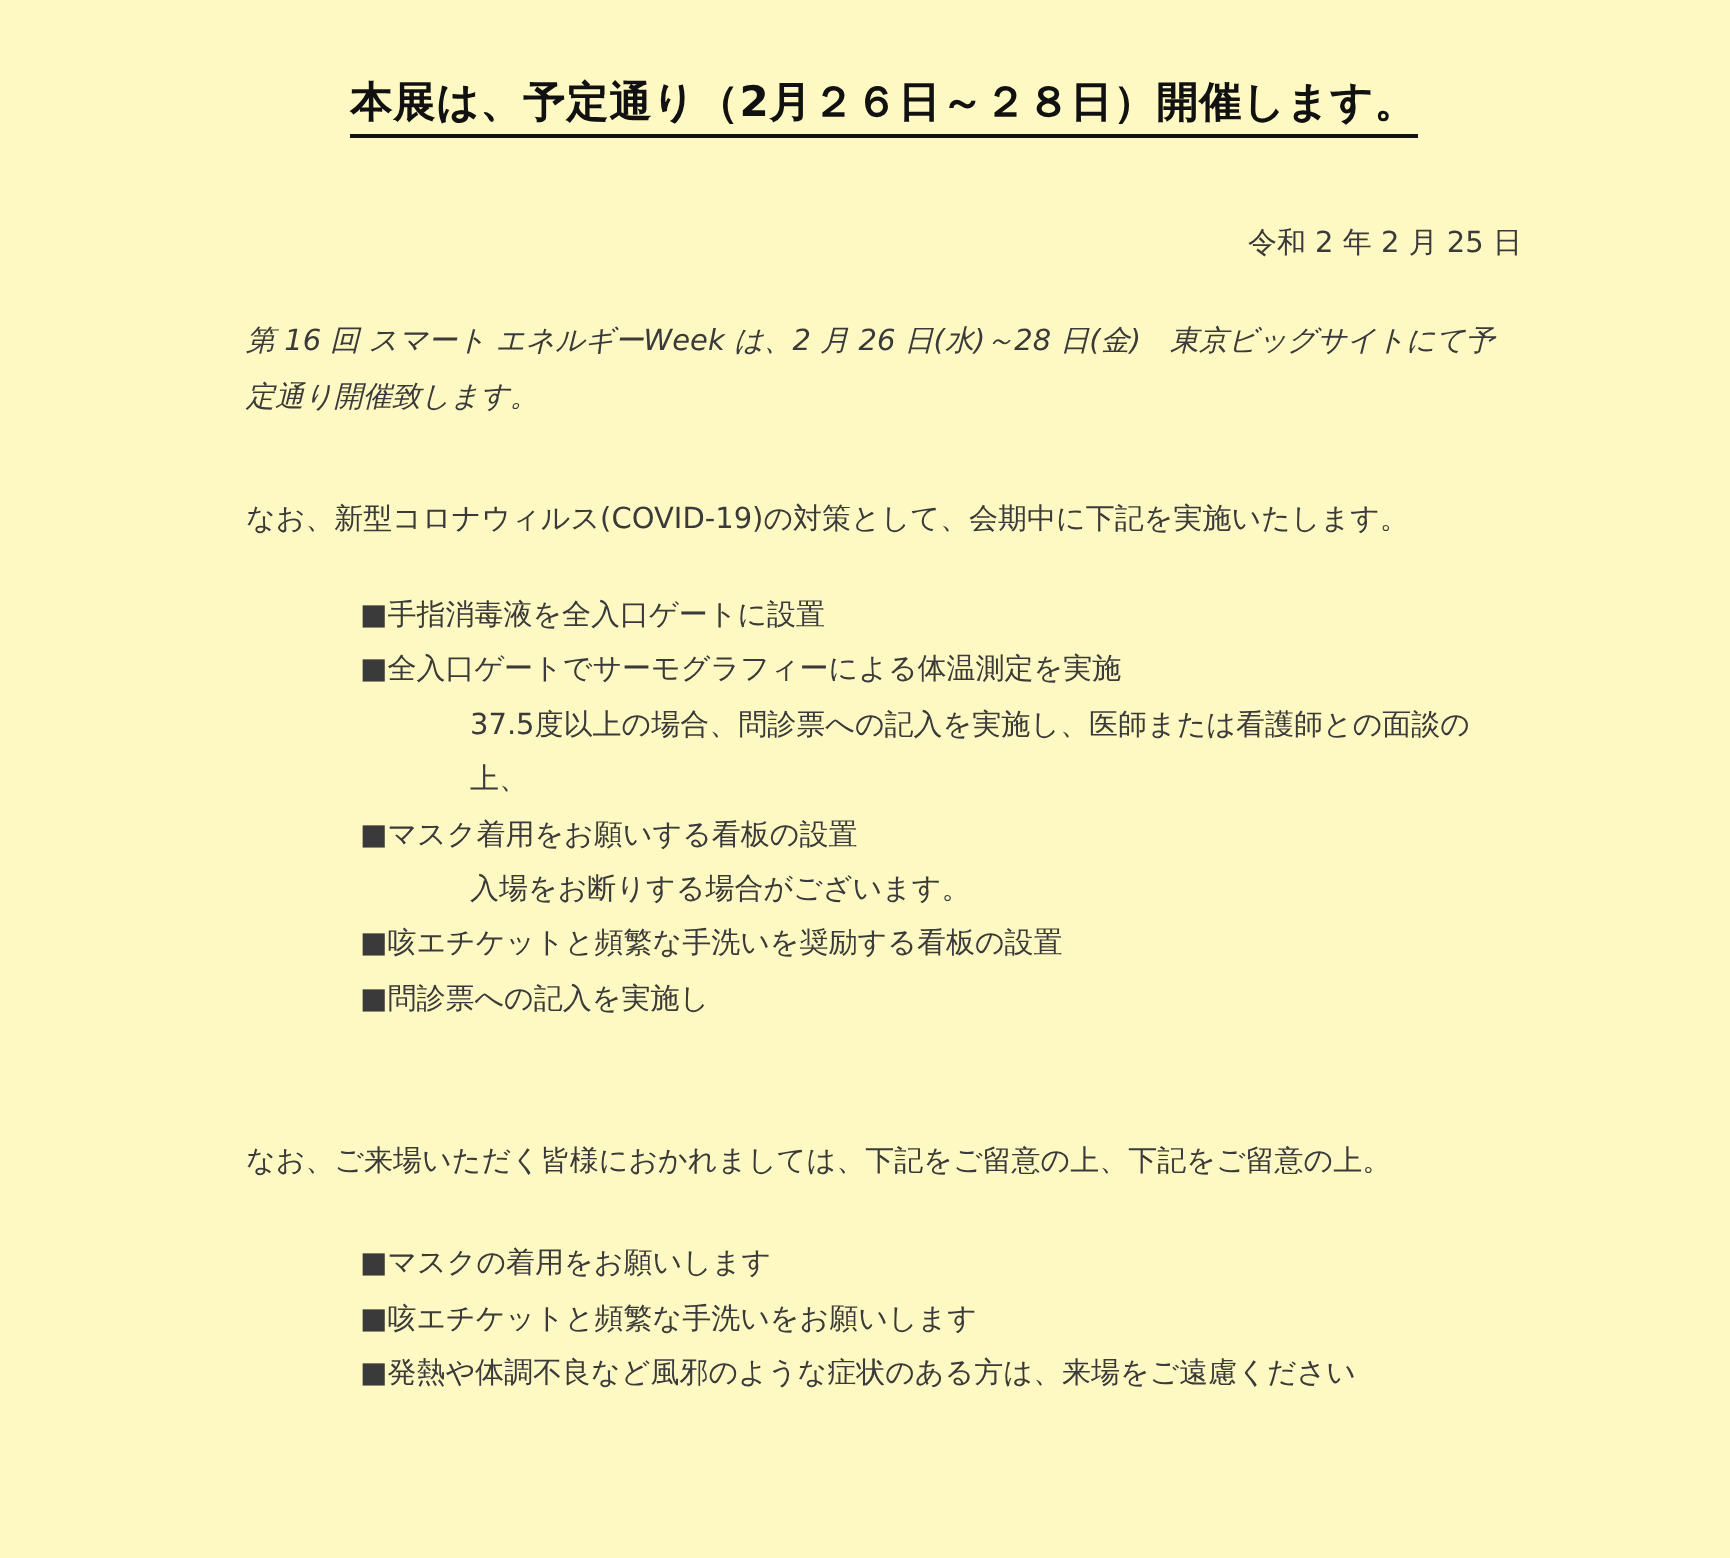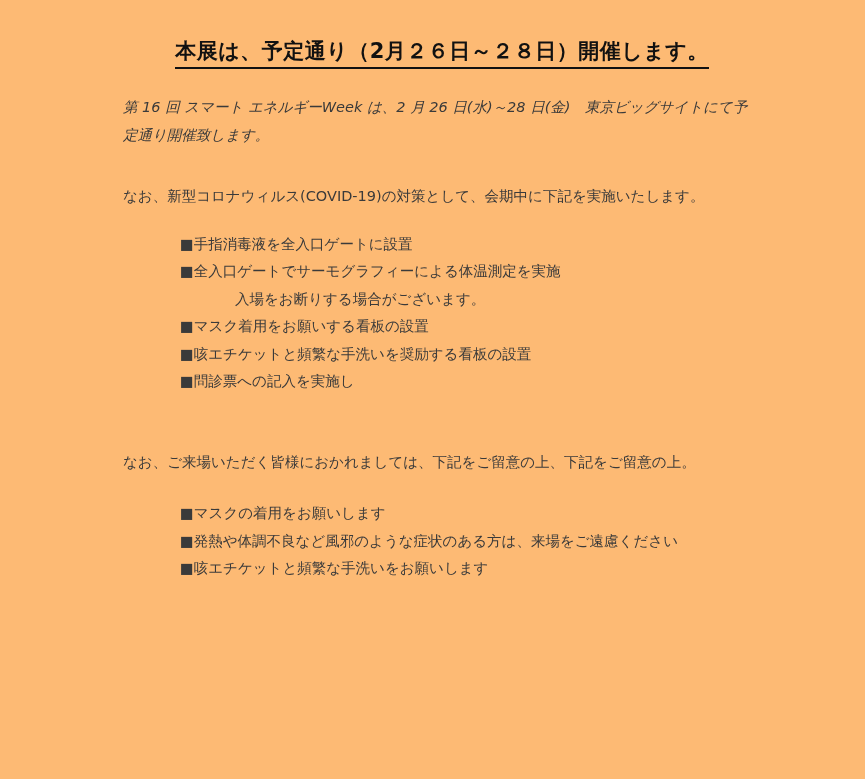--- a/index.html
+++ b/index.html
@@ -4,21 +4,21 @@
 <style>
   * { margin: 0; padding: 0; box-sizing: border-box; }
   html, body {
     background: #ffffff;
     font-family: "DejaVu Sans", "Liberation Sans", sans-serif;
   }
   .page {
     position: relative;
     width: 865px;
     height: 779px;
-    background: #fdba74;
+    background: #fef9c3;
     overflow: hidden;
   }
   .content {
     position: absolute;
     left: 123px;
     top: 0;
     width: 638px;
     color: #3a3a3a;
     font-size: 14.5px;
     line-height: 28px;
@@ -73,36 +73,38 @@
 </head>
 <body>
 
 <div class="page">
   <div class="content">
 
     <div class="doc-title-wrap">
       <span class="doc-title">本展は、予定通り（2月２６日～２８日）開催します。</span>
     </div>
 
+    <div class="date-line">令和 2 年 2 月 25 日</div>
 
     <div class="para-event">第 16 回 スマート エネルギーWeek は、2 月 26 日(水)～28 日(金)　東京ビッグサイトにて予定通り開催致します。</div>
 
     <div class="para-covid">なお、新型コロナウィルス(COVID-19)の対策として、会期中に下記を実施いたします。</div>
 
     <div class="measures-list">
       <div class="measure-line">■手指消毒液を全入口ゲートに設置</div>
       <div class="measure-line">■全入口ゲートでサーモグラフィーによる体温測定を実施</div>
+      <div class="measure-line sub">37.5度以上の場合、問診票への記入を実施し、医師または看護師との面談の上、</div>
+      <div class="measure-line">■マスク着用をお願いする看板の設置</div>
       <div class="measure-line sub">入場をお断りする場合がございます。</div>
-      <div class="measure-line">■マスク着用をお願いする看板の設置</div>
       <div class="measure-line">■咳エチケットと頻繁な手洗いを奨励する看板の設置</div>
       <div class="measure-line">■問診票への記入を実施し</div>
     </div>
 
     <div class="para-visitors">なお、ご来場いただく皆様におかれましては、下記をご留意の上、下記をご留意の上。</div>
 
     <div class="requests-list">
       <div class="request-line">■マスクの着用をお願いします</div>
+      <div class="request-line">■咳エチケットと頻繁な手洗いをお願いします</div>
       <div class="request-line">■発熱や体調不良など風邪のような症状のある方は、来場をご遠慮ください</div>
-      <div class="request-line">■咳エチケットと頻繁な手洗いをお願いします</div>
     </div>
 
   </div>
 </div>
 
 </body></html>

